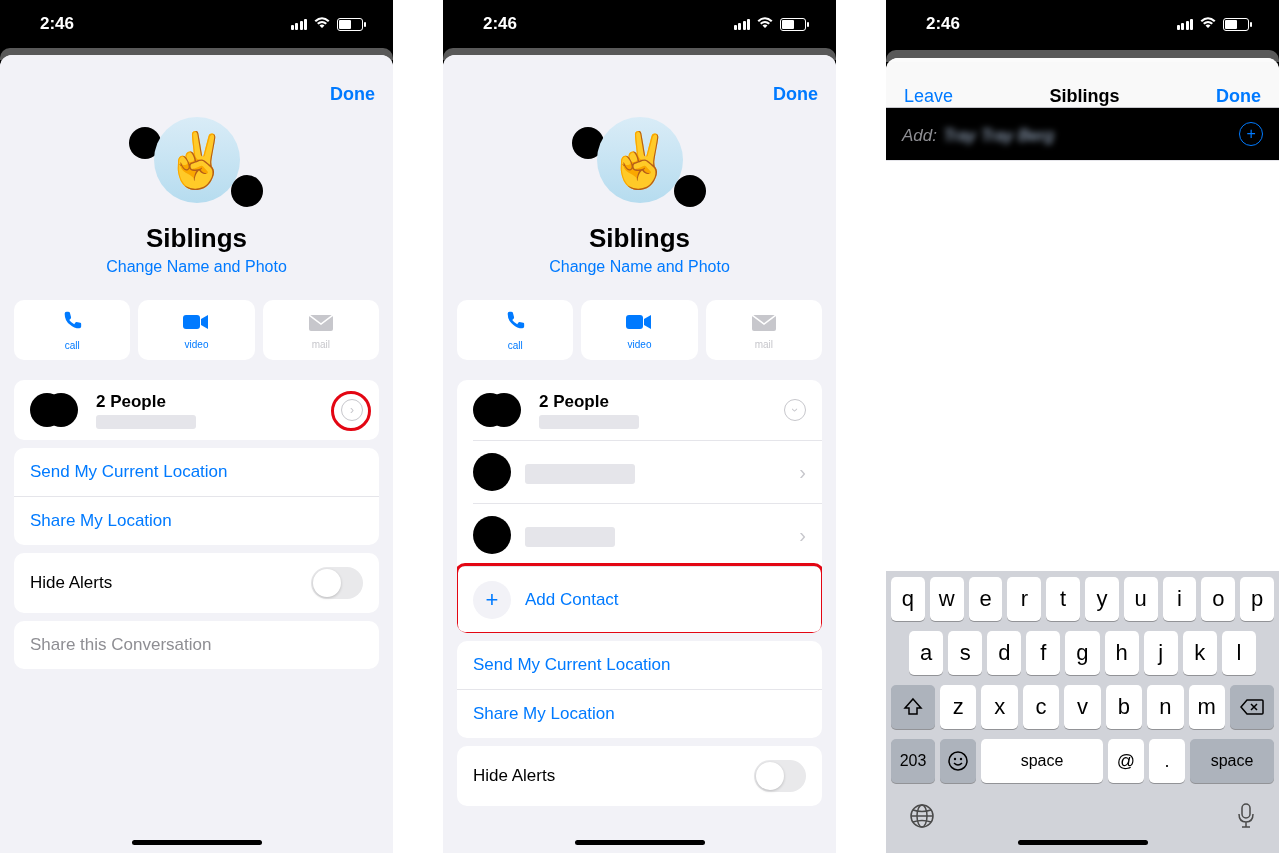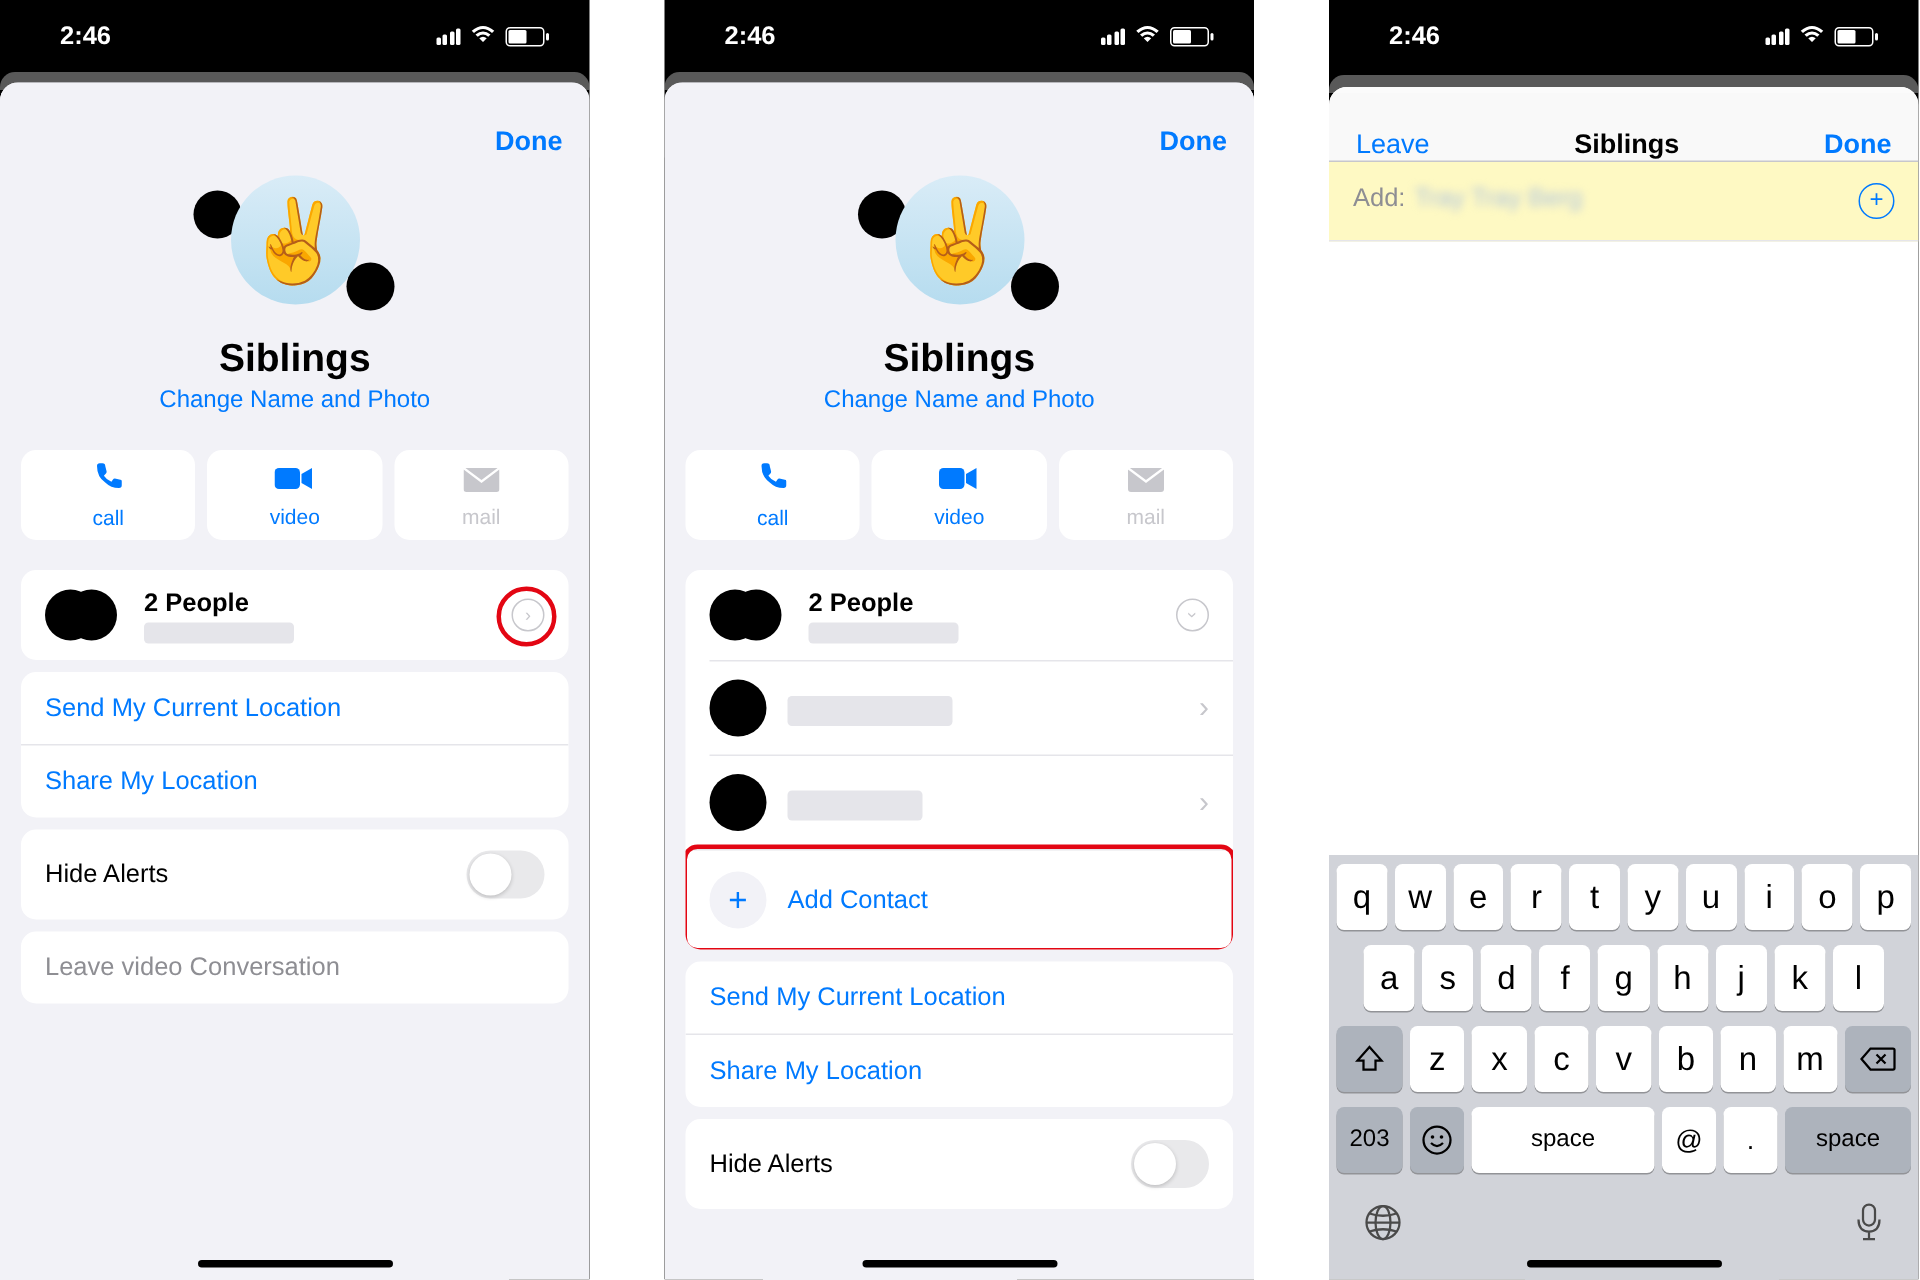--- a/index.html
+++ b/index.html
@@ -16,21 +16,21 @@
 .group-header { display: flex; flex-direction: column; align-items: center; padding: 12px 0 16px; }
 .avatar-cluster { position: relative; width: 160px; height: 100px; }
 .big-avatar { width: 86px; height: 86px; border-radius: 50%; background: linear-gradient(#d9ecf7,#b6dcef); position: absolute; left: 50%; top: 0; transform: translateX(-50%); display: flex; align-items: center; justify-content: center; font-size: 54px; }
 .small-blob1 { width: 32px; height: 32px; background: #000; border-radius: 50%; position: absolute; left: 12px; top: 10px; }
 .small-blob2 { width: 32px; height: 32px; background: #000; border-radius: 50%; position: absolute; right: 14px; top: 58px; }
 .group-title { font-size: 26px; font-weight: 700; color: #000; margin-top: 6px; }
 .group-subtitle { color: #007aff; font-size: 16px; margin-top: 4px; cursor: pointer; }
 .action-row { display: flex; gap: 8px; padding: 8px 14px 12px; }
 .action-btn { flex: 1; background: #fff; border-radius: 10px; height: 60px; display: flex; flex-direction: column; align-items: center; justify-content: center; gap: 2px; cursor: pointer; }
 .action-btn .icon { font-size: 22px; }
-.action-btn .label { font-size: 14px; }
+.action-btn .label { font-size: 10px; }
 .action-btn.active .icon, .action-btn.active .label { color: #007aff; }
 .action-btn.disabled .icon, .action-btn.disabled .label { color: #c7c7cc; }
 .card { background: #fff; border-radius: 10px; margin: 8px 14px; overflow: hidden; }
 .row { padding: 14px 16px; display: flex; align-items: center; font-size: 17px; color: #007aff; cursor: pointer; border-bottom: 0.5px solid #e5e5ea; }
 .row:last-child { border-bottom: none; }
 .row.black { color: #000; }
 .row.grey { color: #8e8e93; }
 .people-row { padding: 10px 16px; display: flex; align-items: center; gap: 20px; }
 .people-avatars { position: relative; width: 46px; height: 40px; flex-shrink: 0; }
 .pa1, .pa2 { width: 34px; height: 34px; background: #000; border-radius: 50%; position: absolute; }
@@ -42,21 +42,21 @@
 .redacted { background: #e5e5ea; width: 100px; height: 14px; border-radius: 3px; margin-top: 3px; }
 .redacted.med { width: 110px; height: 20px; }
 .chevron-circle { width: 22px; height: 22px; border: 1.5px solid #c7c7cc; border-radius: 50%; display: flex; align-items: center; justify-content: center; color: #c7c7cc; font-size: 12px; }
 .chevron { color: #c7c7cc; font-size: 20px; }
 .highlight-ring { position: absolute; border: 3px solid #e30613; border-radius: 50%; width: 40px; height: 40px; pointer-events: none; }
 .highlight-box { position: absolute; border: 3px solid #e30613; border-radius: 10px; pointer-events: none; }
 .toggle { width: 52px; height: 32px; background: #e9e9eb; border-radius: 16px; position: relative; margin-left: auto; }
 .toggle::after { content: ""; width: 28px; height: 28px; background: #fff; border-radius: 50%; position: absolute; top: 2px; left: 2px; box-shadow: 0 1px 3px rgba(0,0,0,0.2); }
 .plus-circle-btn { width: 38px; height: 38px; border-radius: 50%; background: #f2f2f7; display: flex; align-items: center; justify-content: center; color: #007aff; font-size: 22px; flex-shrink: 0; }
 .home-indicator { position: absolute; bottom: 8px; left: 50%; transform: translateX(-50%); width: 130px; height: 5px; background: #000; border-radius: 3px; }
-.add-field { background: #fef9c3; padding: 14px 16px; display: flex; align-items: flex-start; gap: 6px; font-size: 17px; border-bottom: 0.5px solid #e5e5ea; }
+.add-field { background: #000000; padding: 14px 16px; display: flex; align-items: flex-end; gap: 6px; font-size: 17px; border-bottom: 0.5px solid #e5e5ea; font-style: italic; }
 .add-field .label { color: #8e8e93; }
 .blurred { filter: blur(3px); color: #b0c4de; font-size: 17px; }
 .plus-ring { width: 24px; height: 24px; border: 1.5px solid #007aff; border-radius: 50%; display: flex; align-items: center; justify-content: center; color: #007aff; font-size: 16px; margin-left: auto; cursor: pointer; }
 .keyboard { position: absolute; bottom: 0; left: 0; right: 0; background: #d1d3d9; padding: 6px 3px 0; }
 .kb-row { display: flex; gap: 5px; margin-bottom: 10px; justify-content: center; padding: 0 2px; }
 .key { background: #fff; border-radius: 5px; height: 44px; flex: 1; display: flex; align-items: center; justify-content: center; font-size: 22px; box-shadow: 0 1px 0 rgba(0,0,0,0.3); cursor: pointer; }
 .key.special { background: #adb3bc; }
 .kb-bottom { display: flex; align-items: center; justify-content: space-between; padding: 10px 20px 18px; }
 .kb-icon { font-size: 24px; color: #4a4a4a; cursor: pointer; }
 .signal-icon { display: inline-flex; align-items: flex-end; gap: 1.5px; }
@@ -150,21 +150,21 @@
       <div class="row">Send My Current Location</div>
       <div class="row">Share My Location</div>
     </div>
     <div class="card">
       <div class="row black">
         <span>Hide Alerts</span>
         <div class="toggle"></div>
       </div>
     </div>
     <div class="card">
-      <div class="row grey">Leave video Conversation</div>
+      <div class="row grey">Share this Conversation</div>
     </div>
     </div>
   </div>
   <div class="home-indicator"></div>
 </div>
 
 <div class="phone">
   <div class="status-bar">
     <span>2:46</span>
     <div class="status-icons">

